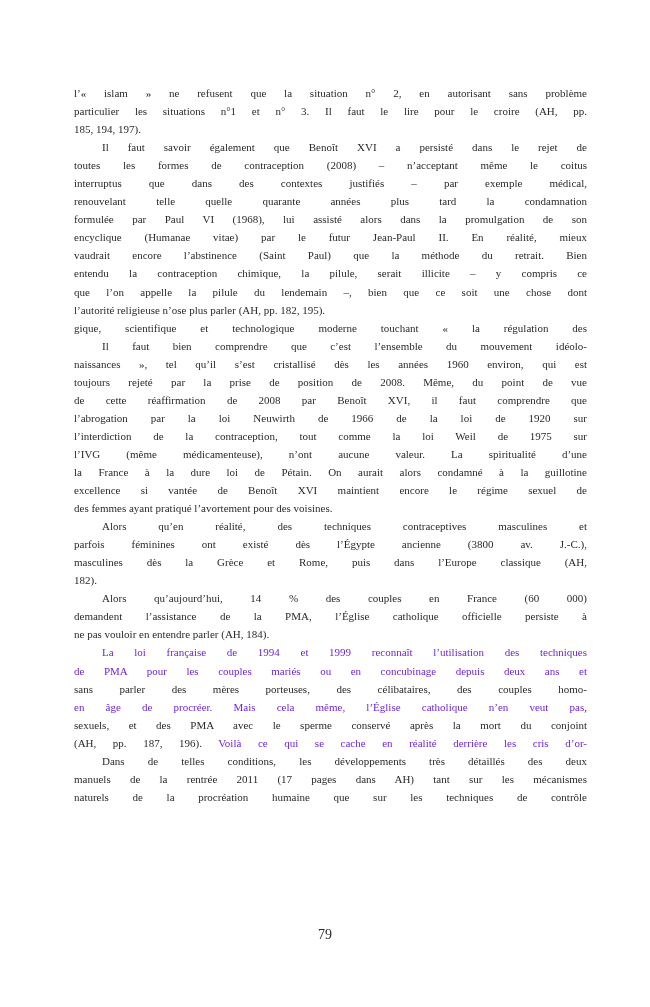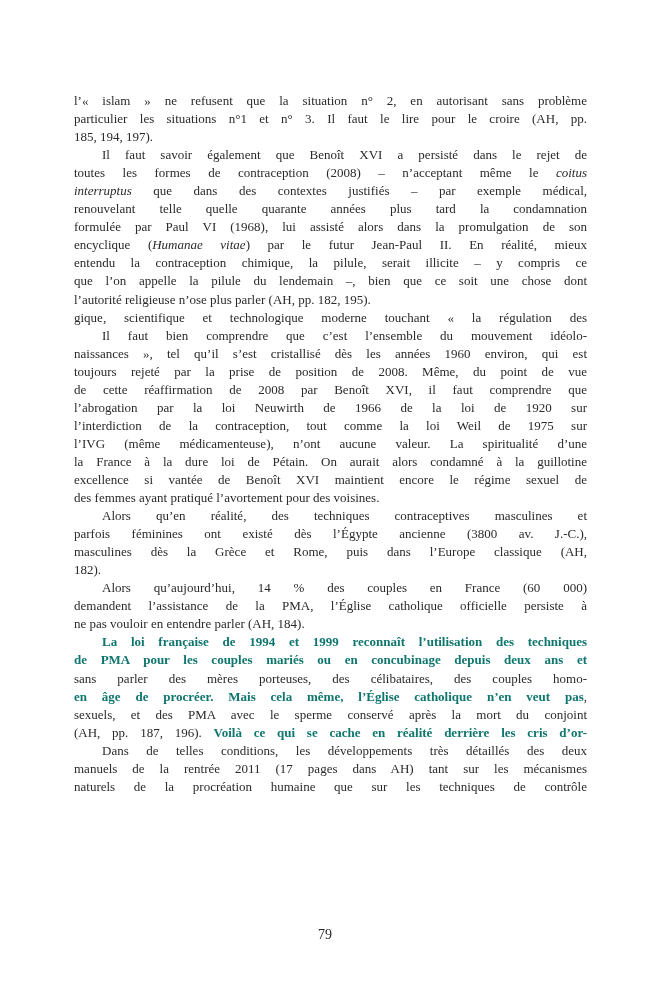--- a/index.html
+++ b/index.html
@@ -1,42 +1,43 @@
 <!DOCTYPE html>
 <html><head>
 <meta charset="utf-8">
 <style>
   html, body { margin: 0; padding: 0; background: #ffffff; }
   body { width: 650px; height: 1007px; position: relative; overflow: hidden; }
-  .page { position: absolute; left: 74px; top: 92px; width: 513px;
-    font-family: "Liberation Serif", "DejaVu Serif", serif; font-size: 13px; color: #2a2a2a; }
+  .page { position: absolute; left: 74px; top: 84px; width: 513px;
+    font-family: "Liberation Serif", "DejaVu Serif", serif; font-size: 11px; color: #2a2a2a; }
   .line { height: 18.05px; line-height: 18.05px; white-space: nowrap; text-align: justify; text-align-last: justify; overflow: visible; }
   .line.last { text-align-last: left; }
   .line.indent { padding-left: 28px; }
-  .line span.b { font-weight: bold; color: #0f766e; }
-  .line span.i { font-style: italic; }
+  .line span.b { font-weight: normal; color: #6d28d9; }
+  .line span.i { }
   .pagenum { position: absolute; top: 927px; left: 0; width: 650px; text-align: center;
     font-family: "Liberation Serif", "DejaVu Serif", serif; font-size: 14px; color: #2a2a2a; }
 </style>
 </head>
 <body>
 
 <div class="page" id="page-body">
     <div>
       <div class="line"><span>l’« islam » ne refusent que la situation n° 2, en autorisant sans problème</span></div>
       <div class="line"><span>particulier les situations n°1 et n° 3. Il faut le lire pour le croire (AH, pp.</span></div>
       <div class="line last"><span>185, 194, 197).</span></div>
     </div>
     <div>
       <div class="line indent"><span>Il faut savoir également que Benoît XVI a persisté dans le rejet de</span></div>
       <div class="line"><span>toutes les formes de contraception (2008) – n’acceptant même le </span><span class="i">coitus</span></div>
       <div class="line"><span class="i">interruptus</span><span> que dans des contextes justifiés – par exemple médical,</span></div>
       <div class="line"><span>renouvelant telle quelle quarante années plus tard la condamnation</span></div>
       <div class="line"><span>formulée par Paul VI (1968), lui assisté alors dans la promulgation de son</span></div>
       <div class="line"><span>encyclique (</span><span class="i">Humanae vitae</span><span>) par le futur Jean-Paul II. En réalité, mieux</span></div>
+      <div class="line"><span>vaudrait encore l’abstinence (Saint Paul) que la méthode du retrait. Bien</span></div>
       <div class="line"><span>entendu la contraception chimique, la pilule, serait illicite – y compris ce</span></div>
       <div class="line"><span>que l’on appelle la pilule du lendemain –, bien que ce soit une chose dont</span></div>
       <div class="line last"><span>l’autorité religieuse n’ose plus parler (AH, pp. 182, 195).</span></div>
     </div>
     <div>
       <div class="line"><span>gique, scientifique et technologique moderne touchant « la régulation des</span></div>
       <div class="line indent"><span>Il faut bien comprendre que c’est l’ensemble du mouvement idéolo-</span></div>
       <div class="line"><span>naissances », tel qu’il s’est cristallisé dès les années 1960 environ, qui est</span></div>
       <div class="line"><span>toujours rejeté par la prise de position de 2008. Même, du point de vue</span></div>
       <div class="line"><span>de cette réaffirmation de 2008 par Benoît XVI, il faut comprendre que</span></div>

